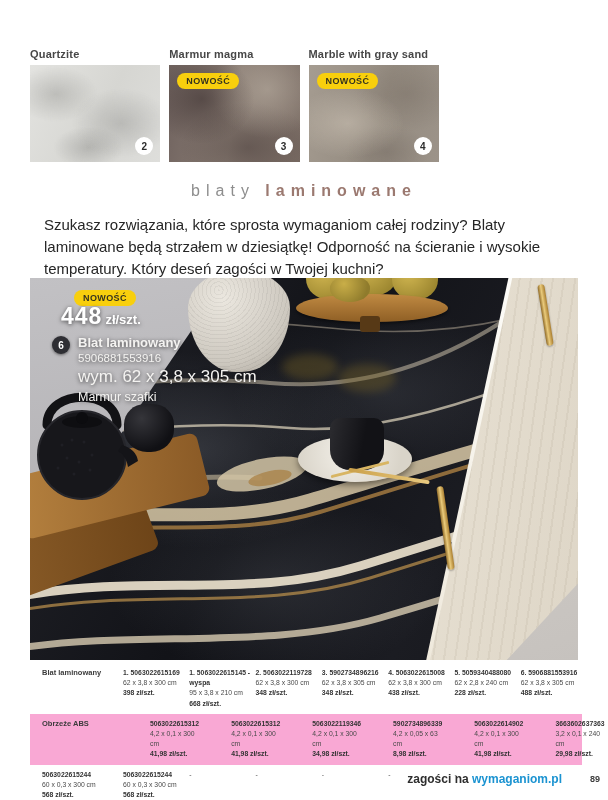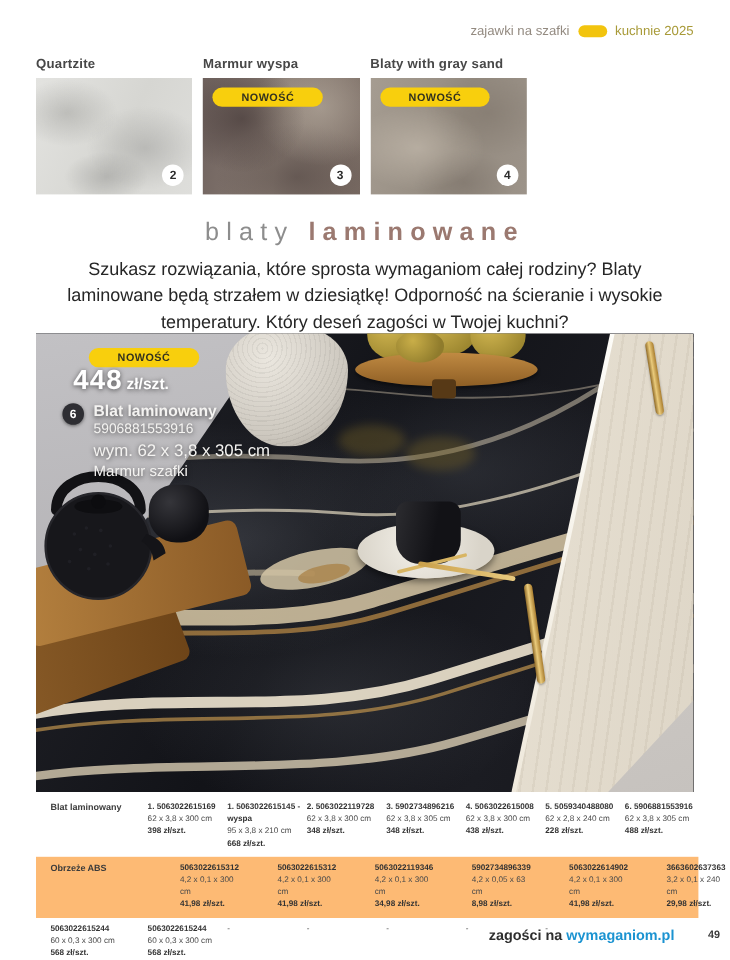--- a/index.html
+++ b/index.html
@@ -31,29 +31,29 @@
     radial-gradient(70px 50px at 75% 30%,rgba(120,110,100,.45),transparent 75%),
     radial-gradient(60px 40px at 60% 90%,rgba(110,100,92,.4),transparent 70%),
     linear-gradient(105deg,#a59c91,#948b80 55%,#9c9389);}
   .s3{background:
     repeating-linear-gradient(178deg,rgba(0,0,0,.04) 0 2px,transparent 2px 9px),
     radial-gradient(90px 60px at 60% 50%,rgba(255,255,255,.15),transparent 70%),
     linear-gradient(100deg,#bcbab7,#aeacab 60%,#b6b4b1);}
   .num-circle{position:absolute;right:7px;bottom:7px;width:18px;height:18px;border-radius:50%;background:#fff;
     display:flex;align-items:center;justify-content:center;font-size:10px;font-weight:bold;color:#2c2c2c;}
   .pill{display:inline-block;background:#f8cf0d;color:#33321f;font-size:9px;font-weight:bold;
-    padding:3px 24px;border-radius:10px;letter-spacing:.4px;}
+    padding:3px 9px;border-radius:10px;letter-spacing:.4px;}
   .swatch-img .pill{position:absolute;left:8px;top:8px;}
   .ct-icon{position:absolute;left:9px;top:8px;}
 
   
-  .title{position:absolute;top:182px;left:0;width:608px;text-align:center;font-size:21px;letter-spacing:6px;}
+  .title{position:absolute;top:182px;left:0;width:608px;text-align:center;font-size:16px;letter-spacing:6px;}
   .title .t1{color:#8d8d8d;font-weight:normal;}
   .title .t2{color:#9b7970;font-weight:bold;}
-  .intro{position:absolute;top:214px;left:44px;width:520px;text-align:center;font-size:15px;line-height:1.45;color:#262626;}
+  .intro{position:absolute;top:214px;left:44px;width:520px;text-align:left;font-size:15px;line-height:1.45;color:#262626;}
 
   
   .photo{position:absolute;left:30px;top:278px;width:548px;height:382px;overflow:hidden;background:#141519;}
   .photo .wall{position:absolute;inset:0;background:linear-gradient(170deg,#c2c1c4,#a7a5a8);
     clip-path:polygon(0 0,36% 0,16% 42%,0 60%);}
   .photo .marble{position:absolute;inset:0;background:
     radial-gradient(260px 140px at 30% 45%,rgba(125,130,140,.28),transparent 70%),
     radial-gradient(220px 120px at 65% 30%,rgba(110,115,125,.22),transparent 70%),
     radial-gradient(240px 130px at 45% 80%,rgba(100,104,112,.25),transparent 70%),
     linear-gradient(115deg,rgba(255,255,255,.10) 0 10%,transparent 13%),
@@ -111,63 +111,58 @@
   .hero-badge{position:absolute;left:44px;top:12px;}
   .hero-price{position:absolute;left:31px;top:25px;color:#fff;text-shadow:0 1px 4px rgba(0,0,0,.6);}
   .hero-price .big{font-size:23px;font-weight:bold;letter-spacing:1px;}
   .hero-price .unit{font-size:13px;font-weight:bold;margin-left:3px;}
   .hero-num{position:absolute;left:22px;top:58px;width:18px;height:18px;border-radius:50%;background:#2e2e33;
     color:#fff;font-size:10px;font-weight:bold;display:flex;align-items:center;justify-content:center;
     box-shadow:0 1px 3px rgba(0,0,0,.5);}
   .hero-lines{position:absolute;left:48px;top:57px;color:#f4f3f1;text-shadow:0 1px 4px rgba(0,0,0,.65);}
   .hero-lines .nm{font-size:13px;font-weight:bold;margin-bottom:2px;}
   .hero-lines .ean{font-size:11.5px;margin-bottom:3px;}
-  .hero-lines .dim{font-size:14px;margin-bottom:3px;}
+  .hero-lines .dim{font-size:17px;margin-bottom:3px;}
   .hero-lines .dec{font-size:12.5px;}
 
   
   .ptable{position:absolute;left:30px;top:663px;width:552px;}
   .trow{display:grid;grid-template-columns:76px repeat(7,1fr);column-gap:5px;padding:5px 0 5px 12px;}
-  .trow.peach{background:#fdba74;gap:32px;}
+  .trow.peach{background:#f9a8d4;gap:32px;}
   .tlabel{font-size:7.5px;font-weight:bold;color:#3b3b3b;line-height:1.4;padding-right:4px;}
   .tcell{font-size:6.8px;color:#4a4a4a;line-height:1.5;}
   .tline.b{font-weight:bold;color:#333;}
 
   
   .footer{position:absolute;top:772px;right:46px;font-size:12px;color:#2e2e2e;font-weight:bold;}
   .footer .site{color:#1b93d1;}
   .pagenum{position:absolute;top:774px;right:8px;font-size:9px;color:#3c3c3c;font-weight:bold;}
 </style>
 </head>
 <body>
 
 <div class="page">
 
-  <div class="topbar">
-    <span class="gray">zajawki na szafki</span>
-    <span class="pill-sep"></span>
-    <span class="olive">kuchnie 2025</span>
-  </div>
 
   <div class="swatch-row">
     <div>
       <div class="swatch-label">Quartzite</div>
       <div class="swatch-img s0">
         <span class="num-circle">2</span>
       </div>
     </div>
     <div>
-      <div class="swatch-label">Marmur wyspa</div>
+      <div class="swatch-label">Marmur magma</div>
       <div class="swatch-img s1">
         <span class="pill">NOWOŚĆ</span>
         <span class="num-circle">3</span>
       </div>
     </div>
     <div>
-      <div class="swatch-label">Blaty with gray sand</div>
+      <div class="swatch-label">Marble with gray sand</div>
       <div class="swatch-img s2">
         <span class="pill">NOWOŚĆ</span>
         <span class="num-circle">4</span>
       </div>
     </div>
   </div>
 
   <div class="title">
     <span class="t1">blaty</span>
     <span class="t2">laminowane</span>
@@ -348,15 +343,15 @@
         </div>
         <div class="tcell">
           <div class="tline">-</div>
         </div>
       </div>
     </div>
 
   <div class="footer">
     <span>zagości na </span><span class="site">wymaganiom.pl</span>
   </div>
-  <div class="pagenum">49</div>
+  <div class="pagenum">89</div>
 
 </div>
 
 </body></html>

